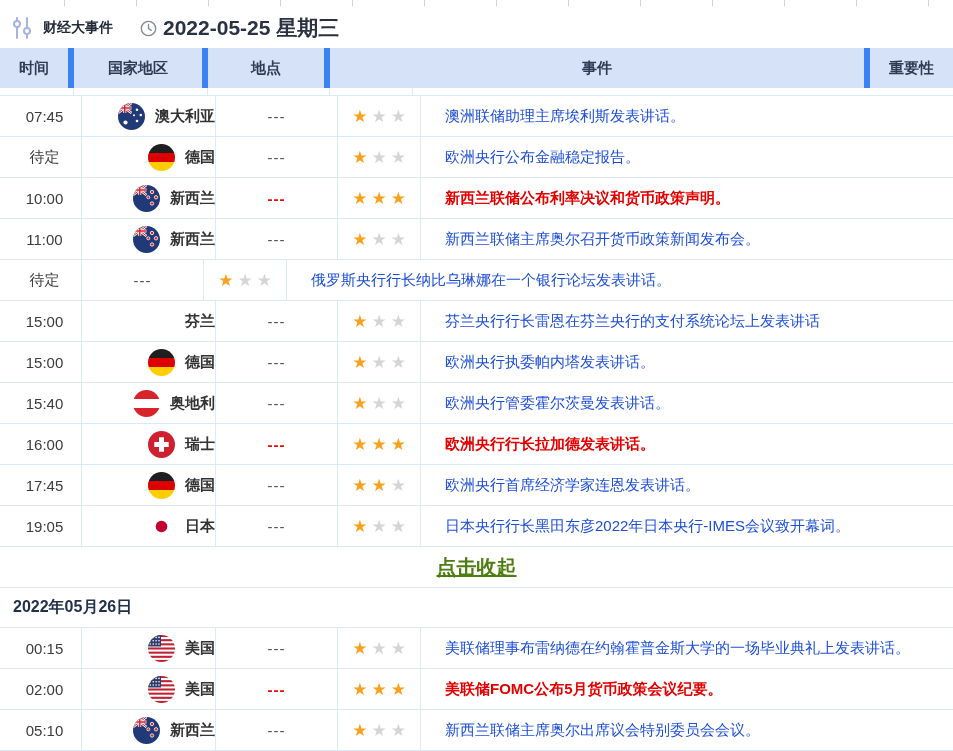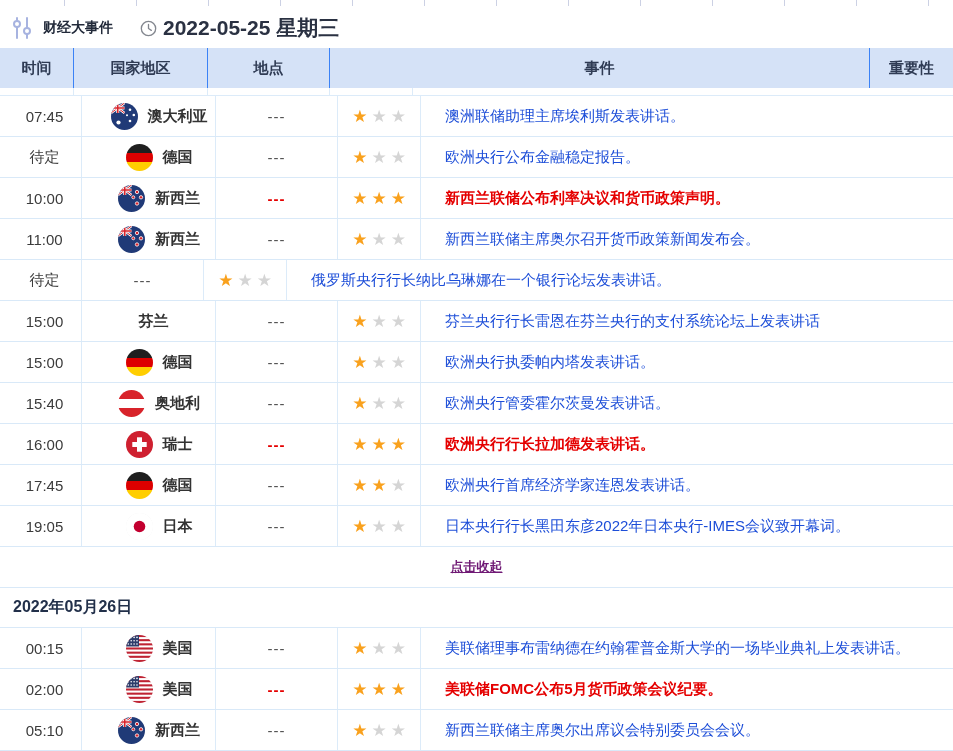--- a/index.html
+++ b/index.html
@@ -11,54 +11,54 @@
     background-position: 64px 0; background-repeat: repeat-x; background-size: 72px 6px; }
 
   .titlebar { height: 40px; display: flex; align-items: center; padding-left: 9px; }
   .app-icon { width: 26px; height: 26px; flex: none; }
   .page-title { font-size: 14px; font-weight: 700; color: #222a3a; margin-left: 8px; }
   .clock { width: 17px; height: 17px; margin-left: 27px; flex: none; }
   .date-label { font-size: 21px; font-weight: 700; color: #2a3142; margin-left: 6px; }
 
   .thead { display: flex; height: 40px; background: #d5e2f7; }
   .hc { display: flex; align-items: center; justify-content: center;
-    font-size: 15px; font-weight: 700; color: #2f3b54; border-right: 1px solid #3b82f6; }
+    font-size: 15px; font-weight: 700; color: #2f3b54; border-right: 6px solid #3b82f6; }
   .hc:last-child { border-right: none; }
   .w-time { width: 74px; } .w-country { width: 134px; } .w-loc { width: 122px; text-align: center; }
   .w-imp { width: 83px; } .w-event { flex: 1; }
 
   .sliver { height: 8px; display: flex; border-bottom: 1px solid #dcebf9; }
   .sliver > div { border-right: 1px solid #dcebf9; }
   .sliver > div:last-child { border-right: none; }
 
   .row { display: flex; height: 41px; border-bottom: 1px solid #d9e9f8; padding-left: 8px; }
   .cell { display: flex; align-items: center; justify-content: center;
     font-size: 15px; color: #3f3f3f; border-right: 1px solid #dcebf9; }
   .c-time { width: 74px; color: #3b3b3b; }
-  .c-country { width: 134px; justify-content: center; padding-left: 10px;
+  .c-country { width: 134px; justify-content: flex-end; padding-left: 10px;
     font-weight: 700; color: #333; }
   .c-loc { width: 122px; color: #555; letter-spacing: 1px; }
   .c-imp { width: 83px; }
   .c-event { flex: 1; justify-content: flex-start; padding-left: 24px;
     border-right: none; color: #1d4ed8; }
   .row.hl .c-loc { color: #e50000; font-weight: 700; }
   .row.hl .c-event { color: #e50000; font-weight: 700; }
 
   .flag { width: 27px; height: 27px; margin-left: 11px; margin-right: 10px;
     border-radius: 50%; overflow: hidden; flex: none;
     box-shadow: inset 0 0 0 1px rgba(0,0,0,0.06); }
   .flag svg { display: block; }
   .no-flag { margin-left: 0; }
 
   .star { font-size: 17px; color: #d5d5d5; margin: 0 2px; line-height: 1; }
   .star.on { color: #f9a11d; }
 
   .collapse-row { height: 41px; border-bottom: 1px solid #d9e9f8;
     display: flex; align-items: center; justify-content: center; }
-  .collapse-link { font-size: 13px; font-weight: 700; color: #701a75;
+  .collapse-link { font-size: 20px; font-weight: 700; color: #4d7c0f;
     text-decoration: underline; cursor: pointer; }
 
   .date-row { height: 40px; border-bottom: 1px solid #d9e9f8;
     display: flex; align-items: center; padding-left: 13px;
     font-size: 16px; font-weight: 700; color: #22304a; }
 </style>
 </head>
 <body>
 
 <div class="ticks"></div>

